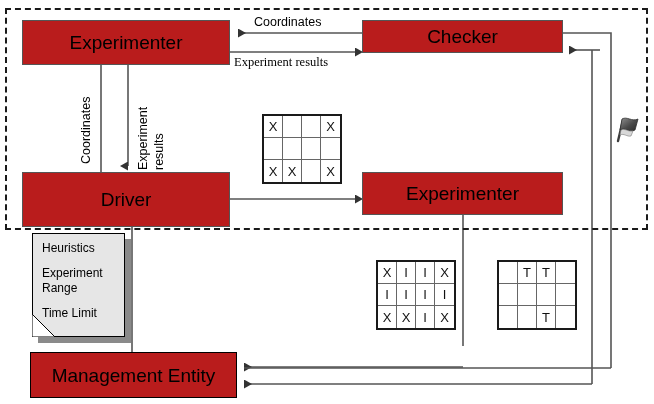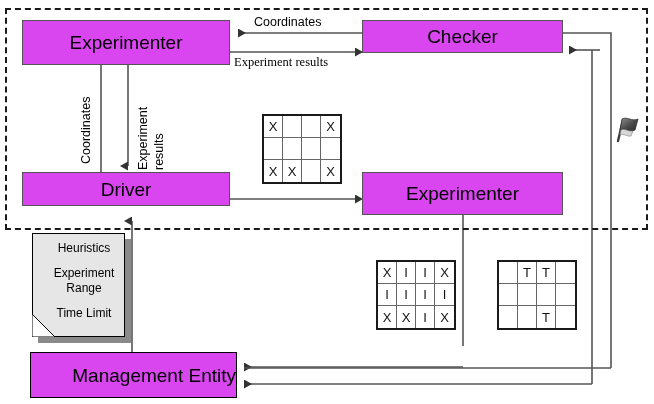--- a/index.html
+++ b/index.html
@@ -1,28 +1,28 @@
 <!DOCTYPE html>
 <html><head>
 <meta charset="utf-8">
 <style>
   html,body{margin:0;padding:0;background:#ffffff;}
   body{font-family:"Liberation Sans","DejaVu Sans",sans-serif;}
   #canvas{position:relative;width:654px;height:404px;background:#ffffff;overflow:hidden;}
   #svg-layer{position:absolute;left:0;top:0;width:654px;height:404px;}
 
-  .node{position:absolute;box-sizing:border-box;background:#d946ef;border:1px solid #555555;
+  .node{position:absolute;box-sizing:border-box;background:#b91c1c;border:1px solid #555555;
         display:flex;align-items:center;justify-content:center;color:#000000;}
   .node span{font-size:19px;line-height:1;white-space:nowrap;}
 
   #node-experimenter{left:22px;top:20px;width:208px;height:45px;}
   #node-checker{left:362px;top:20px;width:201px;height:33px;}
-  #node-driver{left:22px;top:172px;width:208px;height:34px;}
+  #node-driver{left:22px;top:172px;width:208px;height:55px;}
   #node-interpolator{left:362px;top:172px;width:201px;height:43px;}
-  #node-management{left:30px;top:352px;width:207px;height:46px;border:1px solid #000000;z-index:6;justify-content:flex-end;}
+  #node-management{left:30px;top:352px;width:207px;height:46px;border:1px solid #000000;z-index:6;}
 
   .edge-label{position:absolute;background:#ffffff;color:#000000;font-size:12.5px;
               line-height:1;white-space:nowrap;padding:0 2px;}
   .edge-label.vert{transform-origin:0 0;}
 
   #lbl-coordinates-top{left:252px;top:16px;}
   #lbl-exp-results{left:232px;top:56px;font-family:Liberation Serif, serif;}
   #lbl-coordinates-left{left:80px;top:166px;transform:rotate(-90deg);transform-origin:0 0;}
   #lbl-exp-results-v1{left:137px;top:172px;transform:rotate(-90deg);transform-origin:0 0;}
   #lbl-exp-results-v2{left:153px;top:172px;transform:rotate(-90deg);transform-origin:0 0;}
@@ -34,21 +34,21 @@
               display:flex;align-items:center;justify-content:center;
               font-size:13px;color:#111111;box-sizing:border-box;background:#ffffff;}
   .grid .cell.lastcol{border-right:none;}
   .grid .cell.lastrow{border-bottom:none;}
 
   #grid-sampled{left:262px;top:114px;grid-template-columns:repeat(4,19px);grid-template-rows:repeat(3,22px);}
   #grid-interpolated{left:376px;top:260px;grid-template-columns:repeat(4,19px);grid-template-rows:repeat(3,22px);}
   #grid-tested{left:497px;top:260px;grid-template-columns:repeat(4,19px);grid-template-rows:repeat(3,22px);}
 
   
-  #doc-heuristics{position:absolute;left:32px;top:233px;width:98px;height:104px;z-index:5;text-align:center;}
+  #doc-heuristics{position:absolute;left:32px;top:233px;width:98px;height:104px;z-index:5;}
   #doc-heuristics .shadow{position:absolute;left:6px;top:6px;width:93px;height:104px;background:#8a8a8a;}
   #doc-heuristics .page{position:absolute;left:0;top:0;width:93px;height:104px;background:#e6e6e6;
         border:1px solid #000000;box-sizing:border-box;
         clip-path:polygon(0 0,100% 0,100% 100%,22px 100%,0 82px);}
   #doc-heuristics .fold{position:absolute;left:0;top:81px;width:23px;height:23px;}
   #doc-heuristics .doc-text{position:absolute;left:10px;top:8px;width:84px;color:#000000;
         font-size:12px;line-height:15px;}
   #doc-heuristics .doc-text div{margin-bottom:10px;}
   #doc-heuristics .doc-text div:last-child{margin-bottom:16px;}
 

